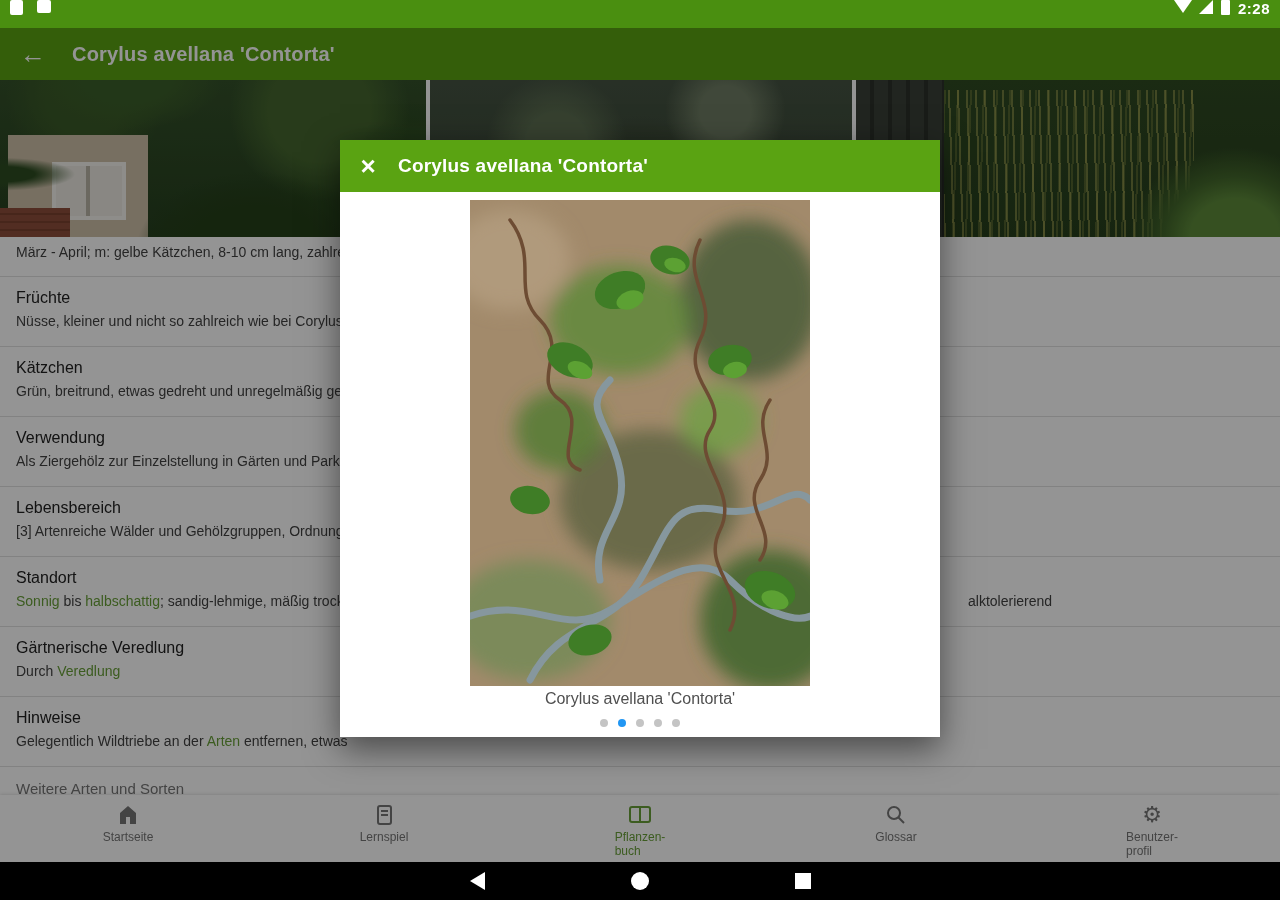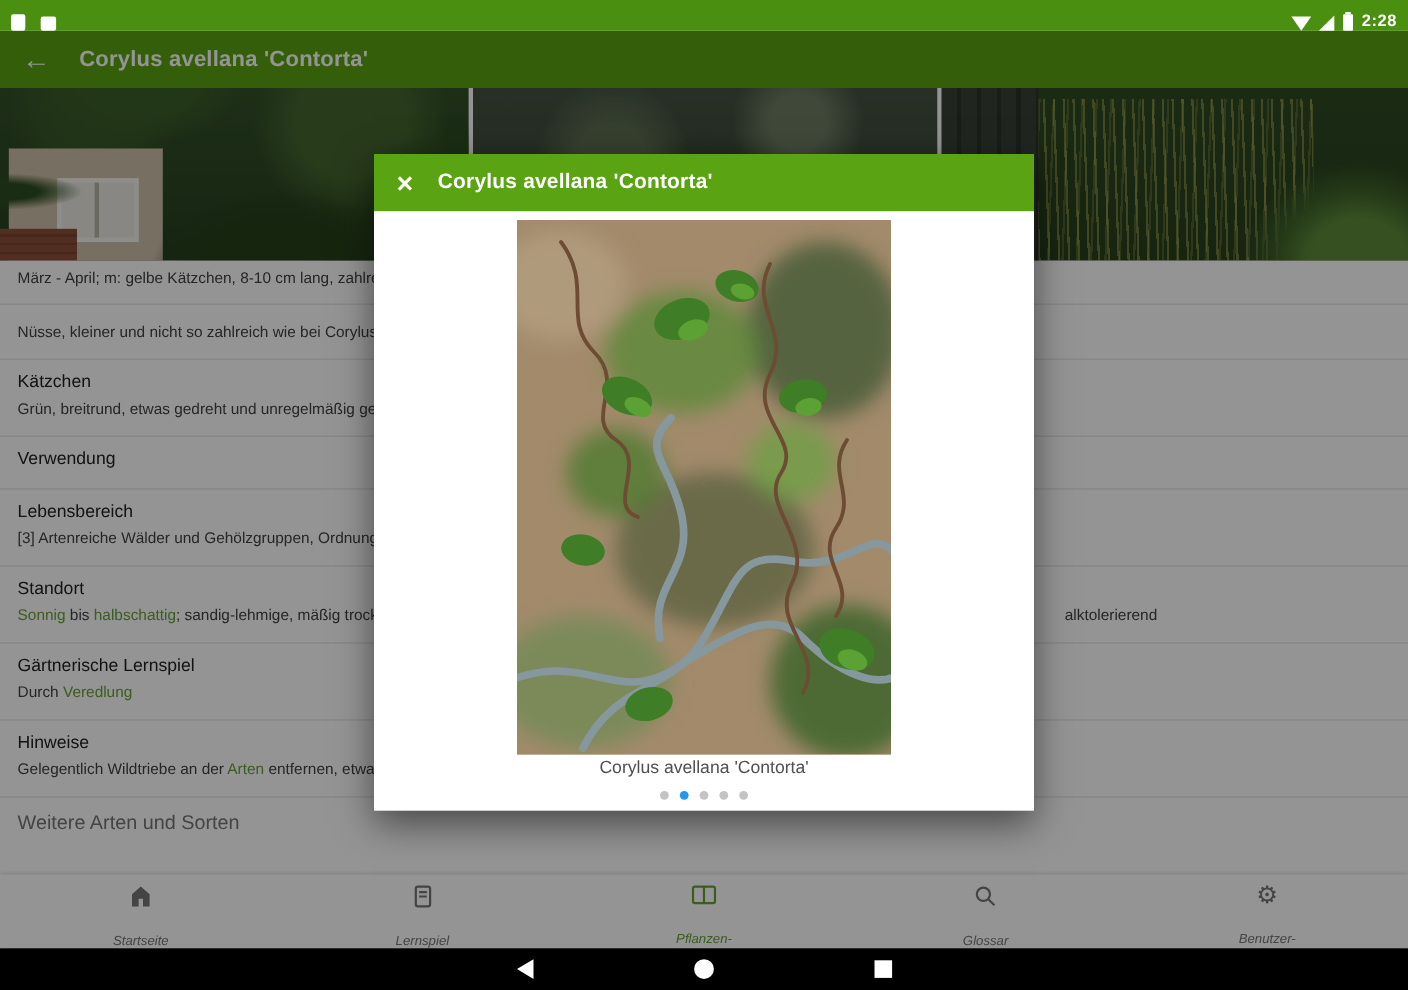--- a/index.html
+++ b/index.html
@@ -6,21 +6,21 @@
     --green:#5aa312; --green-dark:#4a8f10; --link:#689F38; --active-tab:#689F38; --dot-blue:#2196F3;
   }
   *{box-sizing:border-box;}
   html,body{margin:0;padding:0;}
   body{
     width:1280px;height:900px;position:relative;overflow:hidden;
     font-family:"Liberation Sans","DejaVu Sans",sans-serif;background:#fff;
   }
   
   .status-bar{position:absolute;top:0;left:0;width:1280px;height:28px;background:var(--green-dark);
-    display:flex;align-items:flex-end;color:#fff;z-index:5;padding:0 10px;}
+    display:flex;align-items:flex-start;color:#fff;z-index:5;padding:0 10px;}
   .notif-icon{width:13px;height:15px;background:#fff;border-radius:2px;margin-right:14px;}
   .notif-icon.cam{width:14px;height:13px;}
   .sb-spacer{flex:1;}
   .wifi{width:0;height:0;border-left:9px solid transparent;border-right:9px solid transparent;
     border-top:13px solid #fff;margin-right:7px;}
   .signal{width:0;height:0;border-bottom:14px solid #fff;border-left:14px solid transparent;margin-right:8px;}
   .battery{width:9px;height:15px;background:#fff;border-radius:1px;position:relative;margin-right:8px;}
   .battery:before{content:"";position:absolute;top:-2px;left:2px;width:5px;height:2px;background:#fff;}
   .sb-time{font-size:15px;font-weight:bold;letter-spacing:.5px;}
   
@@ -63,27 +63,27 @@
   
   .content{position:absolute;top:237px;left:0;width:1280px;height:558px;background:#fff;z-index:1;overflow:hidden;}
   .section{padding:11px 16px 16px;}
   .section.no-head{padding-top:7px;padding-bottom:15px;}
   .sec-h{font-size:16px;color:#212121;line-height:20px;}
   .sec-b{font-size:14px;color:#424242;line-height:17px;margin-top:5px;white-space:nowrap;overflow:hidden;position:relative;}
   .section.no-head .sec-b{margin-top:0;}
   .sec-b .link{color:var(--link);}
   .overflow-right{position:absolute;left:952px;top:0;color:#424242;}
   .divider{height:1px;background:#e0e0e0;}
-  .more-label{padding:13px 16px;font-size:18px;color:#757575;}
+  .more-label{padding:13px 16px;font-size:15px;color:#757575;}
   
   .tab-bar{position:absolute;bottom:38px;left:0;width:1280px;height:67px;background:#fff;display:flex;z-index:1;
     box-shadow:0 -1px 3px rgba(0,0,0,.12);}
   .tab{flex:1;display:flex;flex-direction:column;align-items:center;padding-top:7px;color:#757575;}
   .tab .t-icon{height:26px;display:flex;align-items:center;justify-content:center;}
-  .tab .t-label{font-size:12px;line-height:14px;text-align:left;margin-top:20px;font-style:italic;}
+  .tab .t-label{font-size:12px;line-height:14px;text-align:left;margin-top:2px;}
   .tab.active{color:var(--active-tab);}
   .gear-glyph{font-size:22px;line-height:24px;}
   
   .nav-bar{position:absolute;bottom:0;left:0;width:1280px;height:38px;background:#000;z-index:6;}
   .nb-back{position:absolute;left:470px;top:10px;width:0;height:0;
     border-top:9px solid transparent;border-bottom:9px solid transparent;border-right:15px solid #fff;}
   .nb-home{position:absolute;left:631px;top:10px;width:18px;height:18px;border-radius:50%;background:#fff;}
   .nb-recents{position:absolute;left:795px;top:11px;width:16px;height:16px;background:#fff;}
   
   .scrim{position:absolute;top:28px;left:0;width:1280px;height:834px;background:rgba(0,0,0,.42);z-index:3;}
@@ -133,44 +133,46 @@
   </div>
 </div>
 
 <div class="content">
   <div id="sections">
       <div class="section no-head">
         <div class="sec-b"><span>März - April; m: gelbe Kätzchen, 8-10 cm lang, zahlre</span></div>
       </div>
       <div class="divider"></div>
       <div class="section">
+        <div class="sec-h">Früchte</div>
         <div class="sec-b"><span>Nüsse, kleiner und nicht so zahlreich wie bei Corylus</span></div>
       </div>
       <div class="divider"></div>
       <div class="section">
         <div class="sec-h">Kätzchen</div>
         <div class="sec-b"><span>Grün, breitrund, etwas gedreht und unregelmäßig ge</span></div>
       </div>
       <div class="divider"></div>
       <div class="section">
         <div class="sec-h">Verwendung</div>
+        <div class="sec-b"><span>Als Ziergehölz zur Einzelstellung in Gärten und Park</span></div>
       </div>
       <div class="divider"></div>
       <div class="section">
         <div class="sec-h">Lebensbereich</div>
         <div class="sec-b"><span>[3] Artenreiche Wälder und Gehölzgruppen, Ordnung</span></div>
       </div>
       <div class="divider"></div>
       <div class="section">
         <div class="sec-h">Standort</div>
         <div class="sec-b"><span class="link">Sonnig</span><span> bis </span><span class="link">halbschattig</span><span>; sandig-lehmige, mäßig trock</span><span class="overflow-right">alktolerierend</span></div>
       </div>
       <div class="divider"></div>
       <div class="section">
-        <div class="sec-h">Gärtnerische Lernspiel</div>
+        <div class="sec-h">Gärtnerische Veredlung</div>
         <div class="sec-b"><span>Durch </span><span class="link">Veredlung</span></div>
       </div>
       <div class="divider"></div>
       <div class="section">
         <div class="sec-h">Hinweise</div>
         <div class="sec-b"><span>Gelegentlich Wildtriebe an der </span><span class="link">Arten</span><span> entfernen, etwas</span></div>
       </div>
       <div class="divider"></div>
     </div>
   <div class="more-label">Weitere Arten und Sorten</div>

